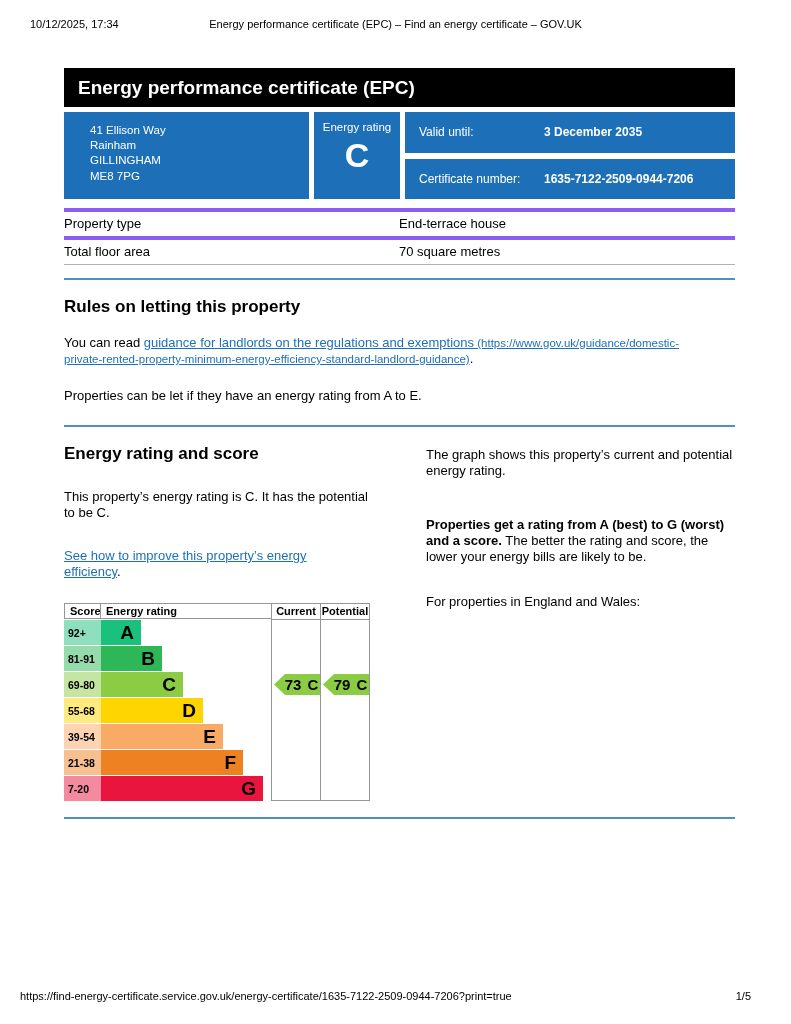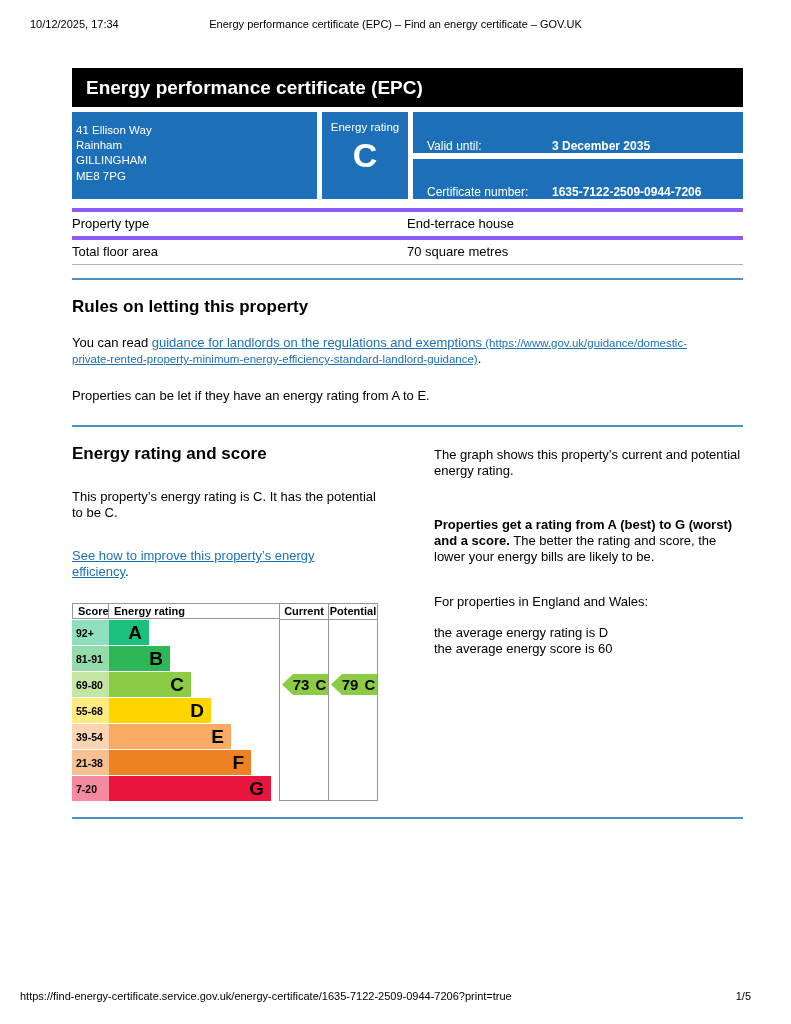--- a/index.html
+++ b/index.html
@@ -6,32 +6,32 @@
   html,body { background:#ffffff; }
   body { font-family:"Liberation Sans","DejaVu Sans",sans-serif; color:#000; }
   .page { position:relative; width:791px; height:1024px; background:#fff; overflow:hidden; }
 
   
   .print-header { position:absolute; top:18px; left:30px; width:731px; height:14px; font-size:11px; }
   .ph-date { position:absolute; left:0; top:0; }
   .ph-title { position:absolute; left:0; right:0; text-align:center; top:0; }
   .print-footer { position:absolute; top:990px; left:20px; width:731px; font-size:11px; display:flex; justify-content:space-between; }
 
-  .content { position:absolute; top:68px; left:72px; width:671px; }
+  .content { position:absolute; top:68px; left:64px; width:671px; }
 
   .banner { background:#000; color:#fff; height:39px; line-height:39px; padding-left:14px; font-size:19px; font-weight:bold; }
 
   .summary-row { display:flex; gap:5px; margin-top:5px; height:87px; }
   .blue { background:#1d70b8; color:#fff; }
-  .address-box { width:245px; padding:11px 4px; font-size:11.5px; line-height:1.32; }
+  .address-box { width:245px; padding:11px 26px; font-size:11.5px; line-height:1.32; }
   .rating-box { width:86px; text-align:center; padding-top:9px; }
   .rating-box .rb-label { font-size:11.5px; }
   .rating-box .rb-value { font-size:34px; font-weight:bold; line-height:1.35; }
   .details-col { flex:1; display:flex; flex-direction:column; gap:6px; }
-  .detail-box { flex:1; display:flex; align-items:flex-end; padding:0 14px; font-size:12px; }
+  .detail-box { flex:1; display:flex; align-items:center; padding:0 14px; font-size:12px; }
   .detail-box .d-label { width:125px; flex:0 0 125px; }
   .detail-box .d-value { font-weight:bold; }
 
   .property-table { margin-top:9px; }
   .pt-row { display:flex; border-top:4px solid #8b5cf6; padding:4px 0 5px 0; font-size:13px; }
   .pt-row:last-child { border-bottom:1px solid #b1b4b6; }
   .pt-label { flex:0 0 335px; }
 
   .section-break { border:none; border-top:2px solid #4d90c4; margin-top:13px; }
 
@@ -185,24 +185,20 @@
                 <span>C</span>
             </div>
           </div>
         </div>
       </div>
 
       <div class="col-right">
         <p class="body-text r-p1">The graph shows this property’s current and potential energy rating.</p>
         <p class="body-text r-p2"><strong>Properties get a rating from A (best) to G (worst) and a score.</strong><span> The better the rating and score, the lower your energy bills are likely to be.</span></p>
         <p class="body-text r-p3">For properties in England and Wales:</p>
-        <p class="body-text r-p4">
-          <span>the average energy rating is D</span><br>
-          <span>the average energy score is 60</span>
-        </p>
       </div>
     </div>
 
     <hr class="section-break final-break">
 
   </div>
 
   <div class="print-footer">
     <span>https://find-energy-certificate.service.gov.uk/energy-certificate/1635-7122-2509-0944-7206?print=true</span>
     <span>1/5</span>

